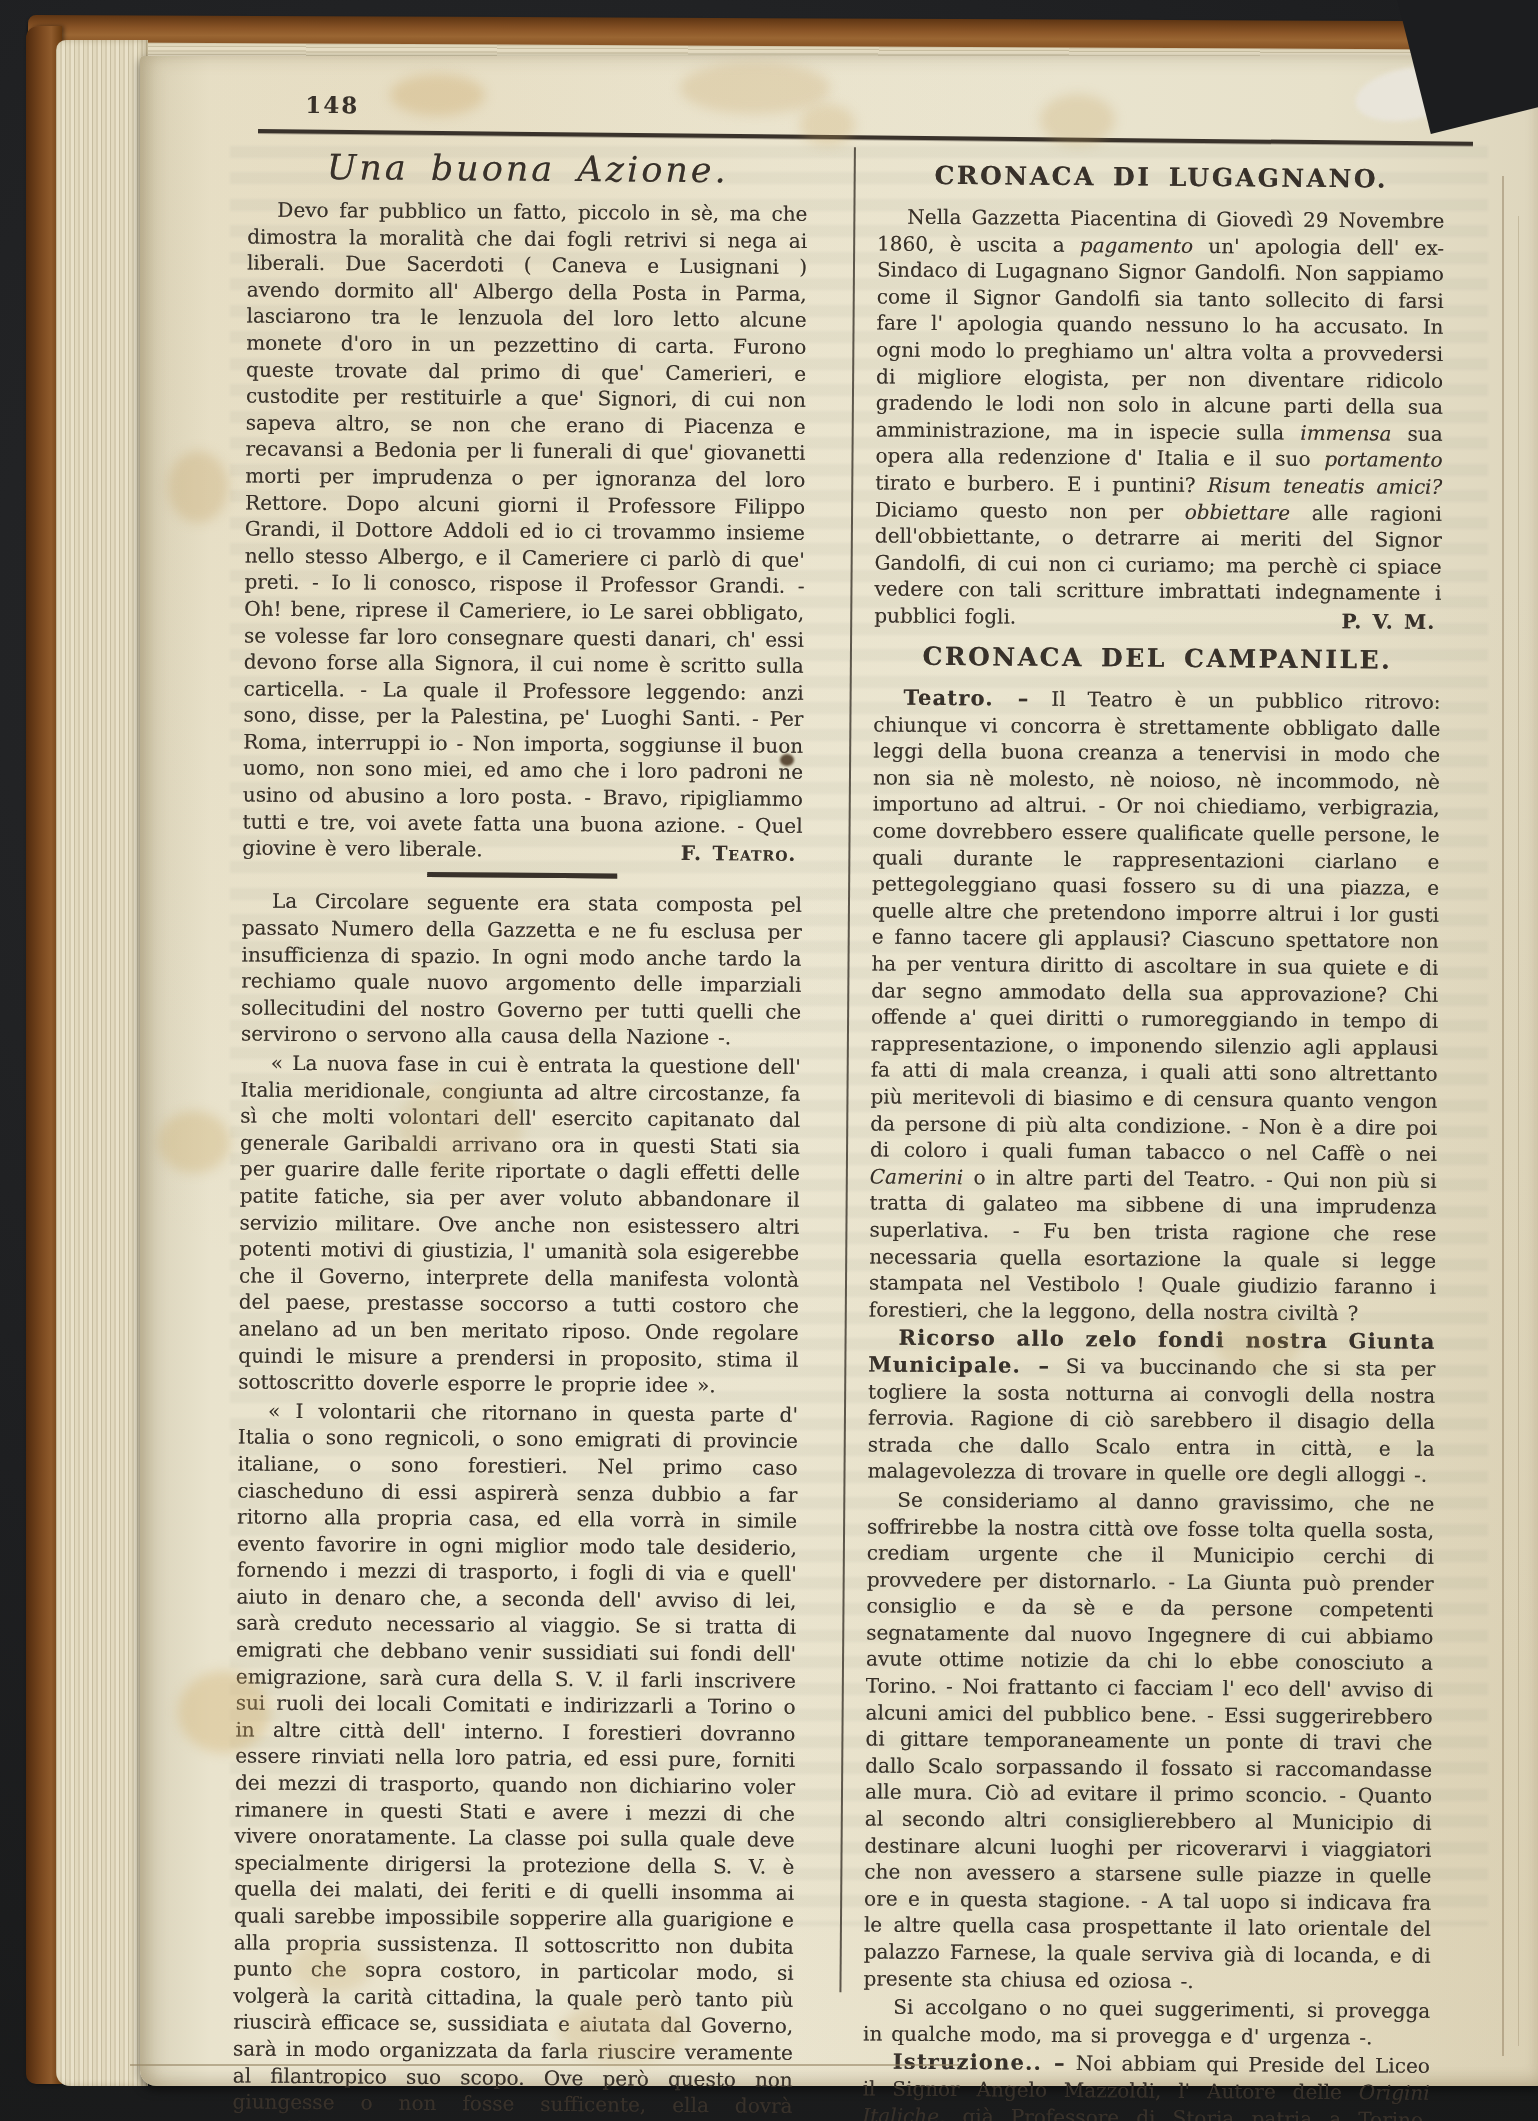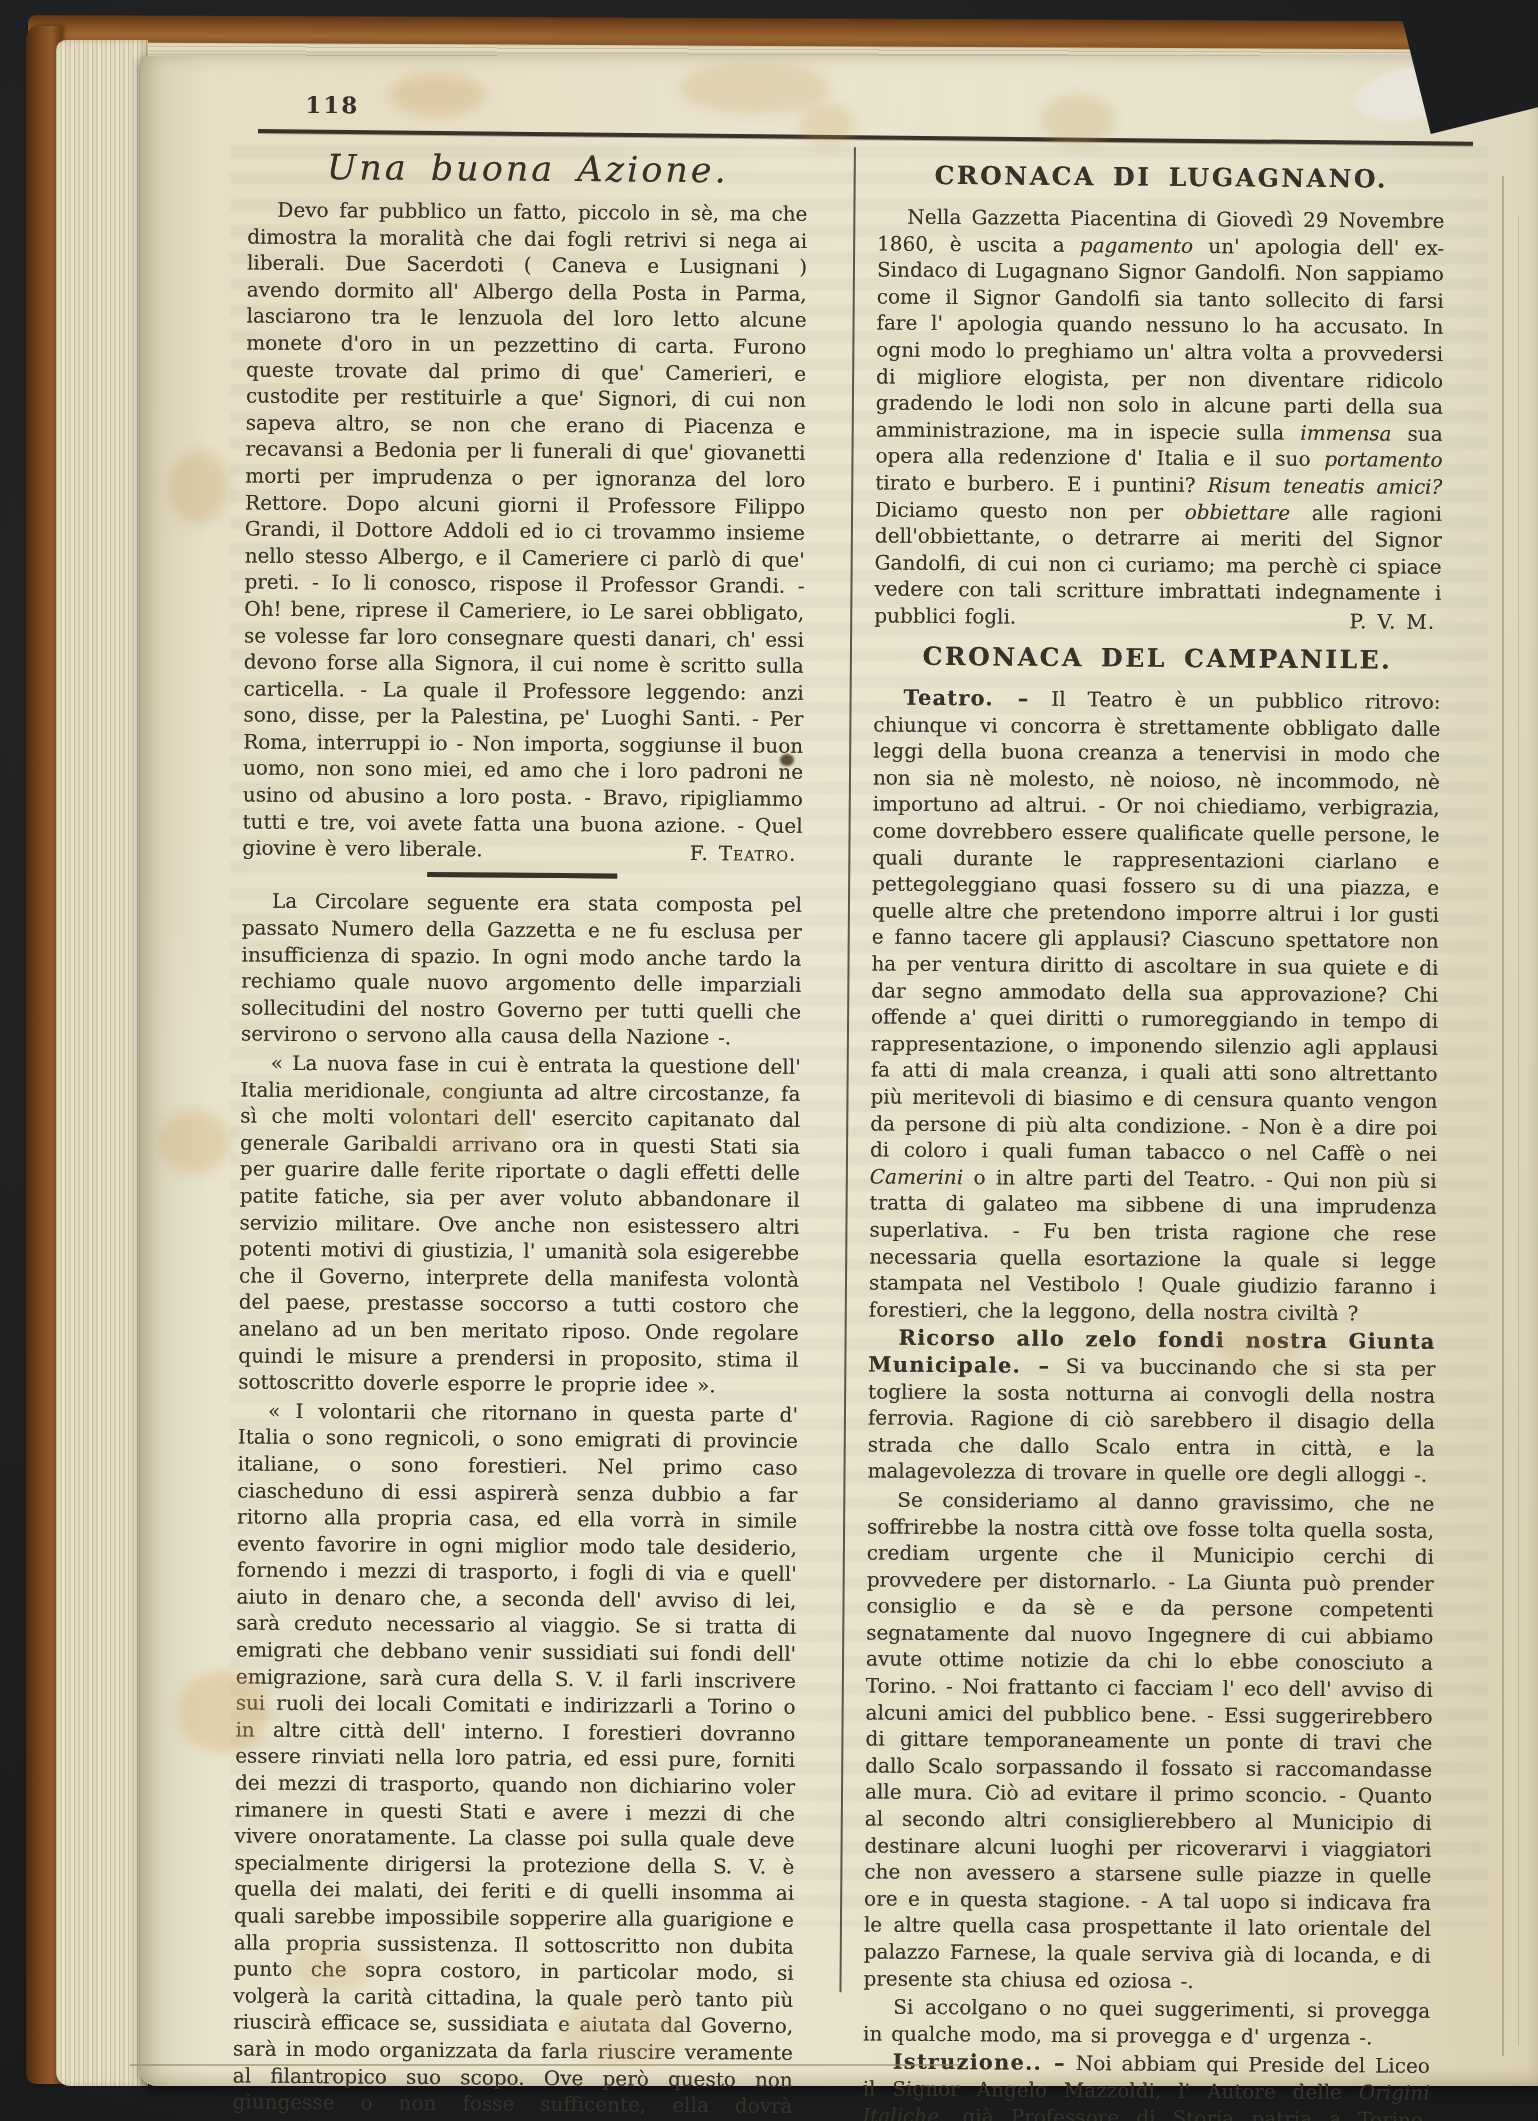--- a/index.html
+++ b/index.html
@@ -54,39 +54,39 @@
   .col.left{left:108px;width:560px;}
   .col.right{left:738px;width:567px;}
   .divider{position:absolute;left:714px;top:86px;width:2px;height:1845px;background:rgba(58,51,43,.8);}
   .art-title{font-style:italic;font-size:35px;letter-spacing:3px;text-align:center;
     font-weight:500;margin:2px 0 10px 0;line-height:40px;word-spacing:8px;}
   .heading{font-weight:bold;font-size:25px;letter-spacing:2.5px;text-align:center;
     margin:10px 0 12px 0;line-height:32px;word-spacing:6px;}
   .col p{margin:0 0 2px 0;text-indent:30px;}
   .lead{font-weight:bold;letter-spacing:1.2px;font-size:21px;}
   .sigline{text-align:right;margin-top:-27px;margin-bottom:2px;padding-right:6px;}
-  .sig{font-variant:small-caps;font-weight:normal;letter-spacing:1px;}
+  .sig{font-variant:small-caps;font-weight:bold;letter-spacing:1px;}
   .short-rule{width:190px;height:2px;background:#39322b;border-bottom:3px double #39322b;
     margin:8px auto 12px auto;}
   i{font-style:italic;}
 </style>
 </head>
 <body class="noselect">
 
 <div>
   <div class="cover-top"></div>
   <div class="cover-left"></div>
   <div class="edges-top"></div>
   <div class="edges-left"></div>
 
   <div class="page">
     <div class="ghost"></div>
 
     <div class="content">
-      <div class="pagenum">118</div>
+      <div class="pagenum">148</div>
       <div class="top-rule"></div>
 
       <div class="col left">
         <div class="art-title">Una buona Azione.</div>
         <p>Devo far pubblico un fatto, piccolo in sè, ma che dimostra la moralità che dai fogli retrivi si nega ai liberali. Due Sacerdoti ( Caneva e Lusignani ) avendo dormito all' Albergo della Posta in Parma, lasciarono tra le lenzuola del loro letto alcune monete d'oro in un pezzettino di carta. Furono queste trovate dal primo di que' Camerieri, e custodite per restituirle a que' Signori, di cui non sapeva altro, se non che erano di Piacenza e recavansi a Bedonia per li funerali di que' giovanetti morti per imprudenza o per ignoranza del loro Rettore. Dopo alcuni giorni il Professore Filippo Grandi, il Dottore Addoli ed io ci trovammo insieme nello stesso Albergo, e il Cameriere ci parlò di que' preti. - Io li conosco, rispose il Professor Grandi. - Oh! bene, riprese il Cameriere, io Le sarei obbligato, se volesse far loro consegnare questi danari, ch' essi devono forse alla Signora, il cui nome è scritto sulla carticella. - La quale il Professore leggendo: anzi sono, disse, per la Palestina, pe' Luoghi Santi. - Per Roma, interruppi io - Non importa, soggiunse il buon uomo, non sono miei, ed amo che i loro padroni ne usino od abusino a loro posta. - Bravo, ripigliammo tutti e tre, voi avete fatta una buona azione. - Quel giovine è vero liberale.</p>
         <div class="sigline">
           <span class="sig">F. Teatro.</span>
         </div>
         <div class="short-rule"></div>
         <p>La Circolare seguente era stata composta pel passato Numero della Gazzetta e ne fu esclusa per insufficienza di spazio. In ogni modo anche tardo la rechiamo quale nuovo argomento delle imparziali sollecitudini del nostro Governo per tutti quelli che servirono o servono alla causa della Nazione -.</p>

